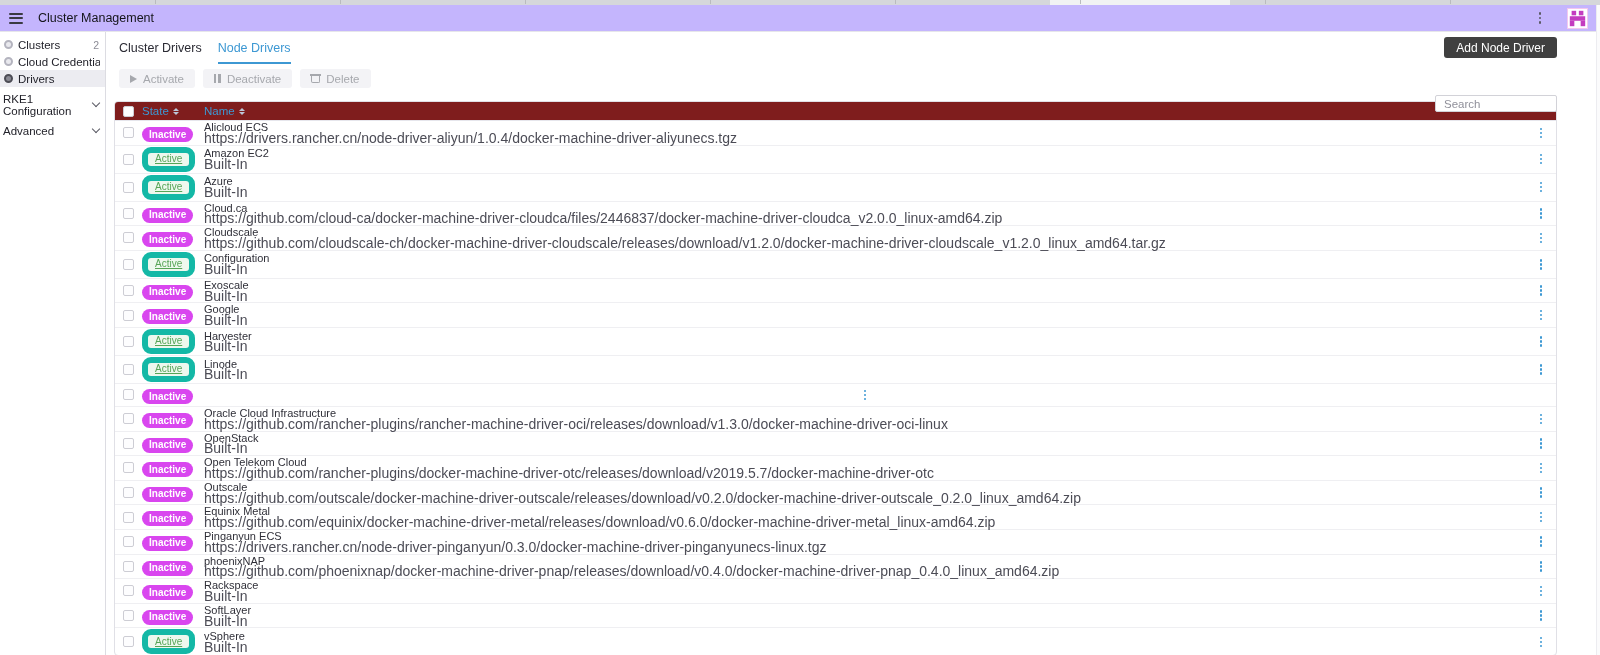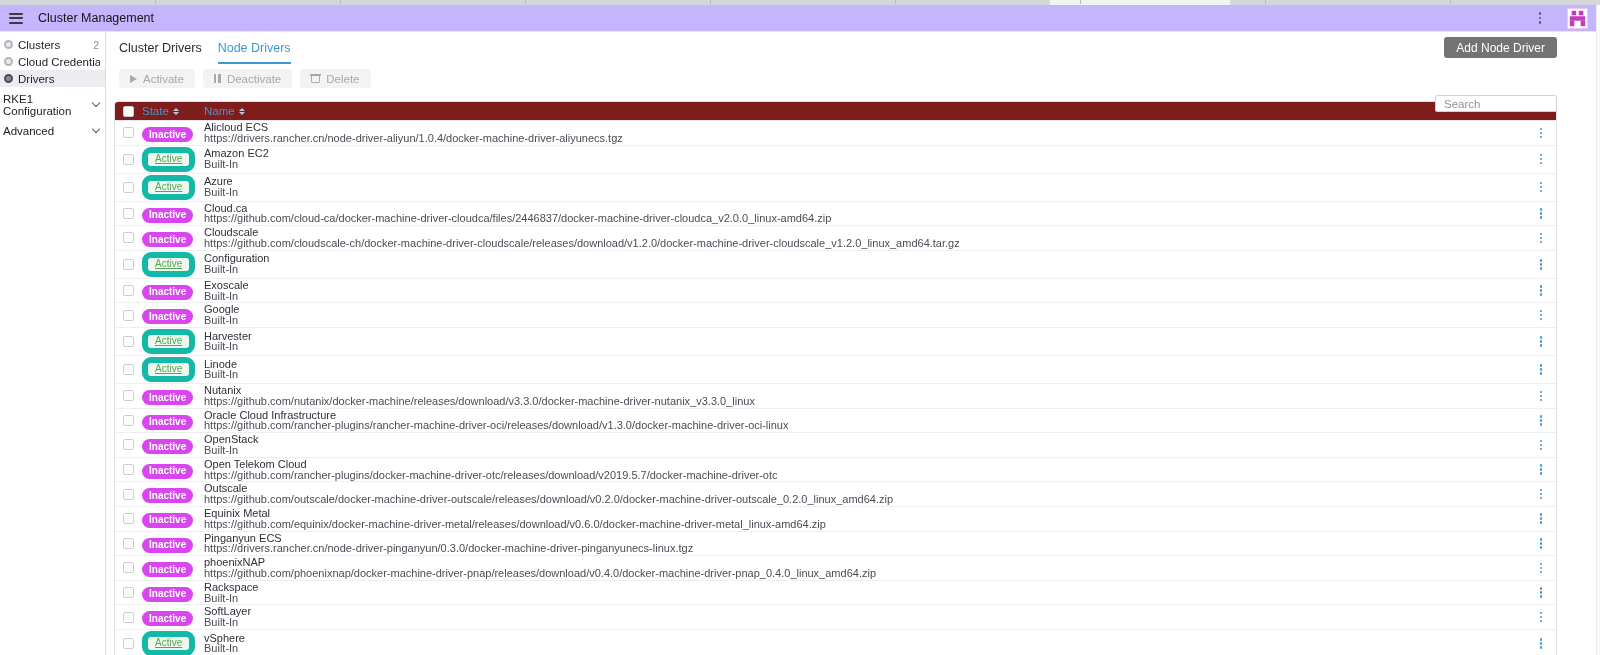--- a/index.html
+++ b/index.html
@@ -40,21 +40,21 @@
     transform:rotate(45deg); margin-top:-3px; flex:none; }
 
   
   .main { flex:1; position:relative; padding:9px 43px 0 8px; }
 
   .tabs-row { display:flex; gap:16px; padding-left:5px; }
   .tab { font-size:12.5px; padding-bottom:7px; cursor:pointer; color:#2a2a33; border-bottom:2px solid transparent; }
   .tab.active { color:#3d98d3; border-bottom-color:#3d98d3; }
 
   .add-btn { position:absolute; top:5px; right:43px; height:21px; padding:0 12px;
-    background:#737373; color:#fff; font-size:12px; border:none; border-radius:3px;
+    background:#404040; color:#fff; font-size:12px; border:none; border-radius:3px;
     display:flex; align-items:center; cursor:pointer; font-family:inherit; }
 
   .actions-row { display:flex; gap:8px; margin-top:5px; padding-left:5px; }
   .act-btn { height:19px; display:flex; align-items:center; gap:6px; padding:0 11px;
     background:#f3f3f6; color:#a6a8ad; font-size:11.5px; border:none; border-radius:3px;
     font-family:inherit; cursor:default; }
   .ico-play { width:0; height:0; border-left:7px solid #a6a8ad; border-top:4.5px solid transparent; border-bottom:4.5px solid transparent; }
   .ico-pause { display:flex; gap:2px; }
   .ico-pause i { width:2.5px; height:9px; background:#a6a8ad; }
   .ico-trash { width:9px; height:9px; position:relative; }
@@ -78,21 +78,21 @@
   .sorter .dn { border-top:3.5px solid #bcc6d8; }
   .checkbox { width:11px; height:11px; border:1px solid #cdcdd4; border-radius:2px; background:#fdfdfe;
     display:inline-block; cursor:pointer; }
   .cell-check { display:flex; justify-content:center; }
   .trow { border-top:1px solid #efeff2; padding:1px 0; min-height:23px; }
   .trow:first-child { border-top:none; }
   .badge { display:inline-block; font-size:10px; line-height:1; padding:2.5px 7px; border-radius:9px; }
   .badge.inactive { background:#d946ef; color:#fff; font-weight:bold; }
   .badge.active { background:#eef8ee; color:#57a557; border:6px solid #14b8a6; padding:1.5px 7px;text-decoration:underline; }
   .drv-name { font-size:11px; line-height:10.8px; color:#2f2f38; }
-  .drv-detail { font-size:11px; line-height:10.8px; color:#4c4c56; }
+  .drv-detail { font-size:14px; line-height:10.8px; color:#4c4c56; }
   .kebab { display:flex; flex-direction:column; gap:1.5px; align-items:center; cursor:pointer; padding:2px 4px; }
   .kebab i { width:2.5px; height:2.5px; border-radius:50%; background:#3d98d3; }
 
   .right-edge { position:fixed; top:5px; right:0; width:4px; bottom:0; background:#fbfbfc; border-left:1px solid #ececf0; }
 </style>
 </head>
 <body>
 
 <div class="top-strip">
   <div class="active-tab"></div>
@@ -407,24 +407,20 @@
     </div>
   </div>
 
   <div class="grid-row trow">
     <div class="cell-check">
       <span class="checkbox"></span>
     </div>
     <div>
       <span class="badge inactive">Inactive</span>
     </div>
-    <div>
-      <div class="drv-name">Nutanix</div>
-      <div class="drv-detail">https://github.com/nutanix/docker-machine/releases/download/v3.3.0/docker-machine-driver-nutanix_v3.3.0_linux</div>
-    </div>
     <div class="cell-check">
       <span class="kebab">
                 <i></i>
                 <i></i>
                 <i></i>
               </span>
     </div>
   </div>
 
   <div class="grid-row trow">

